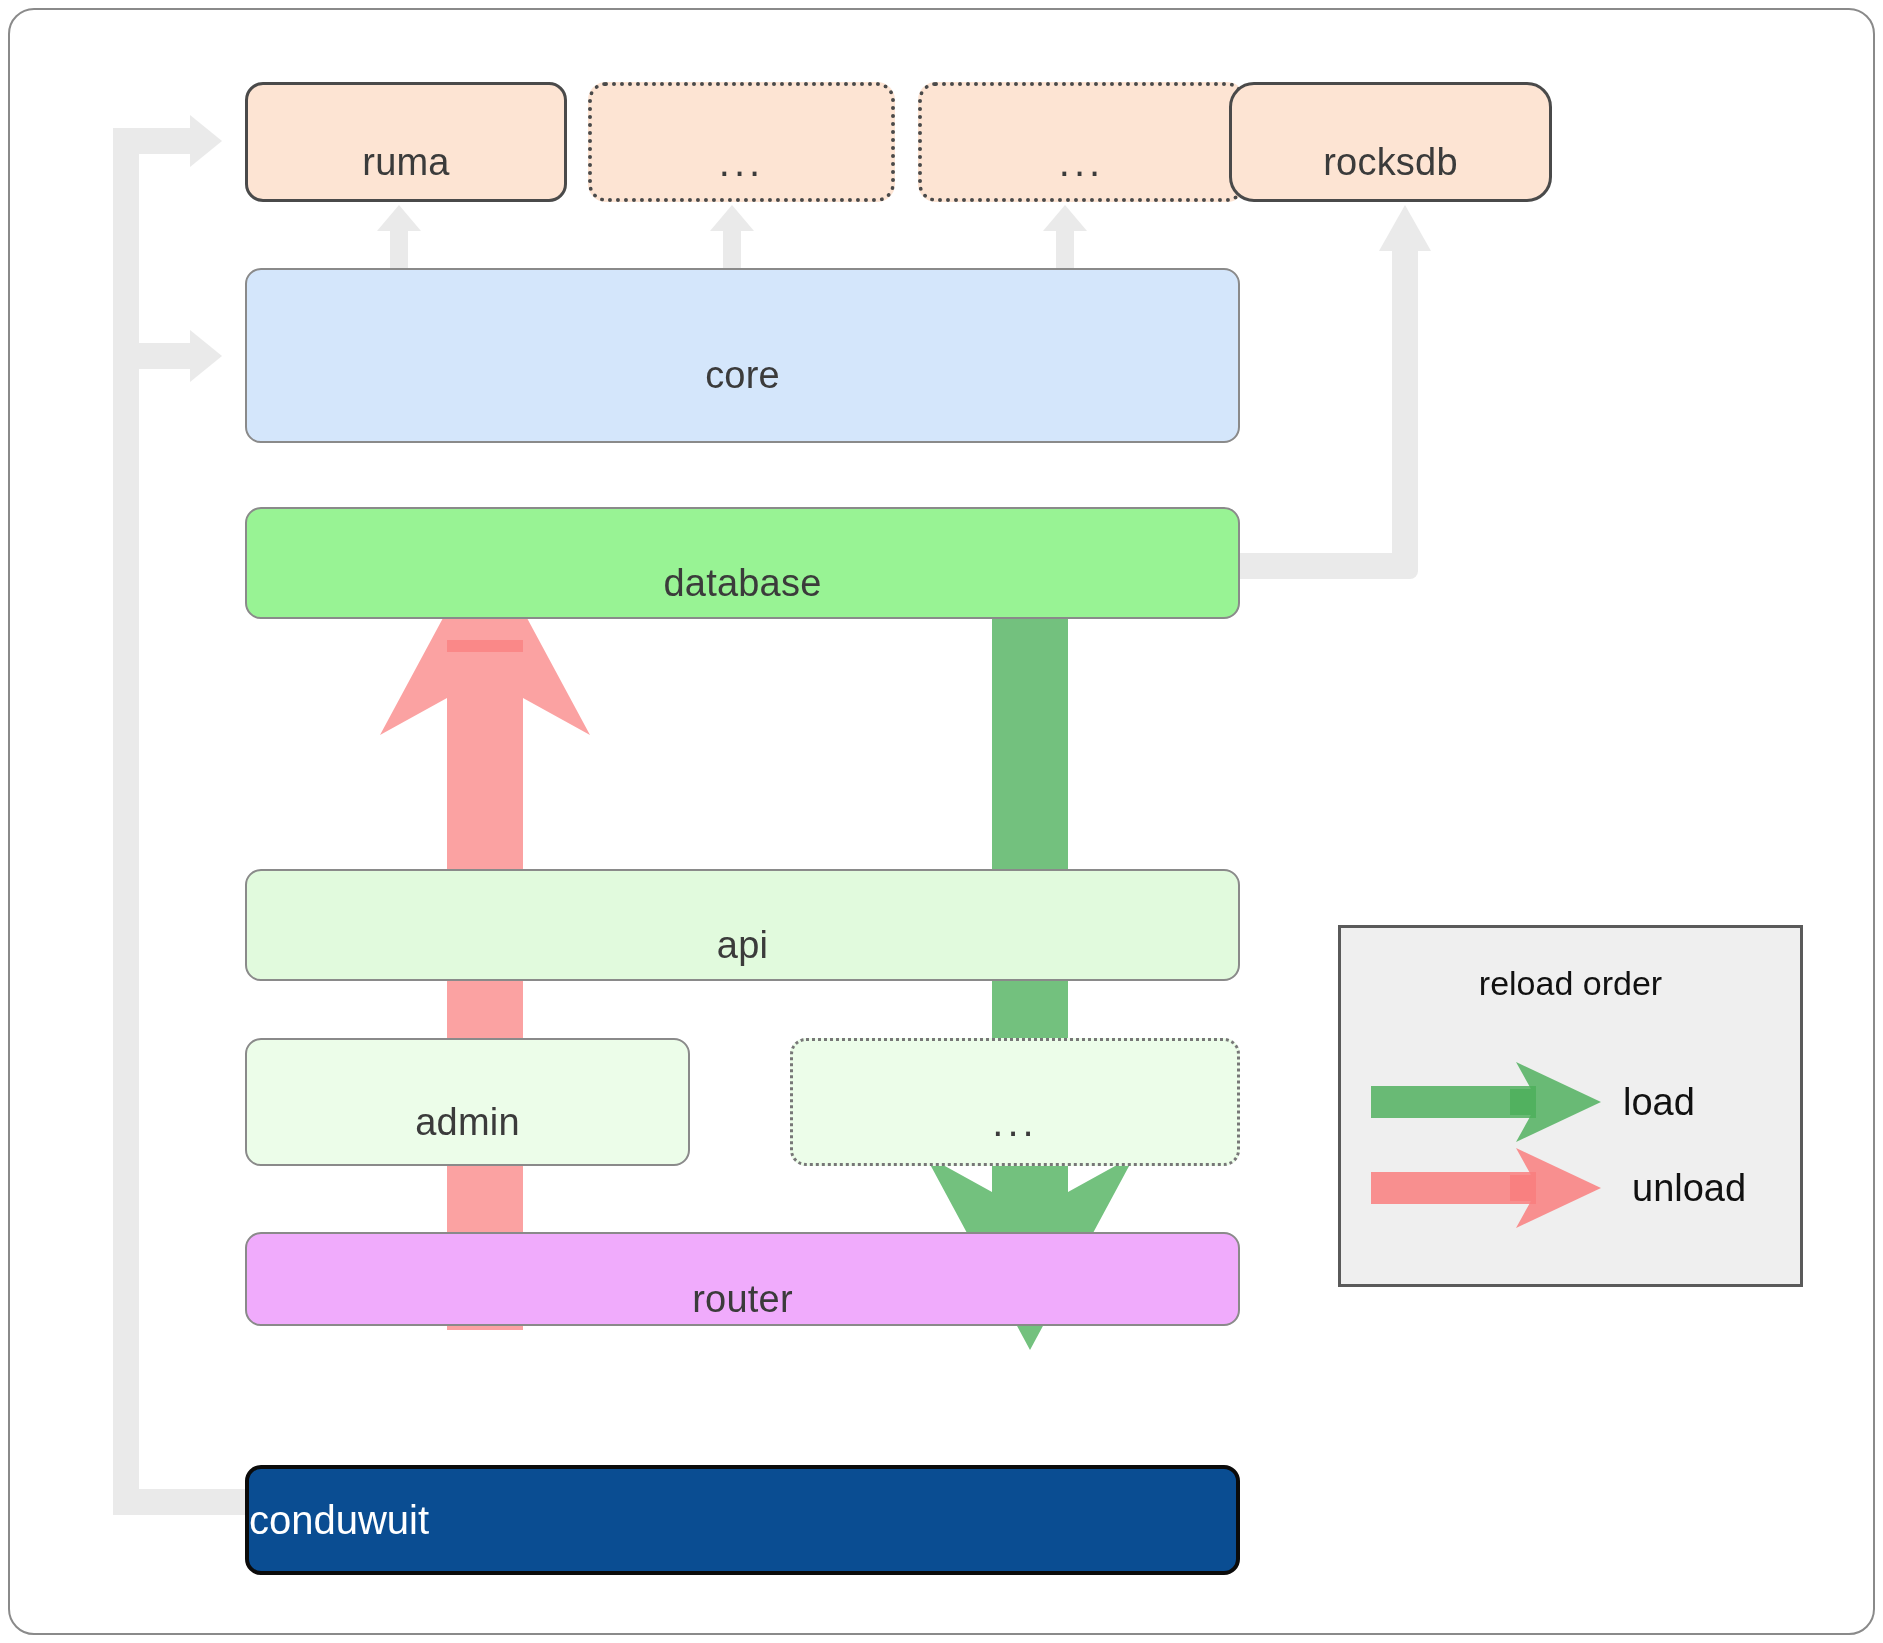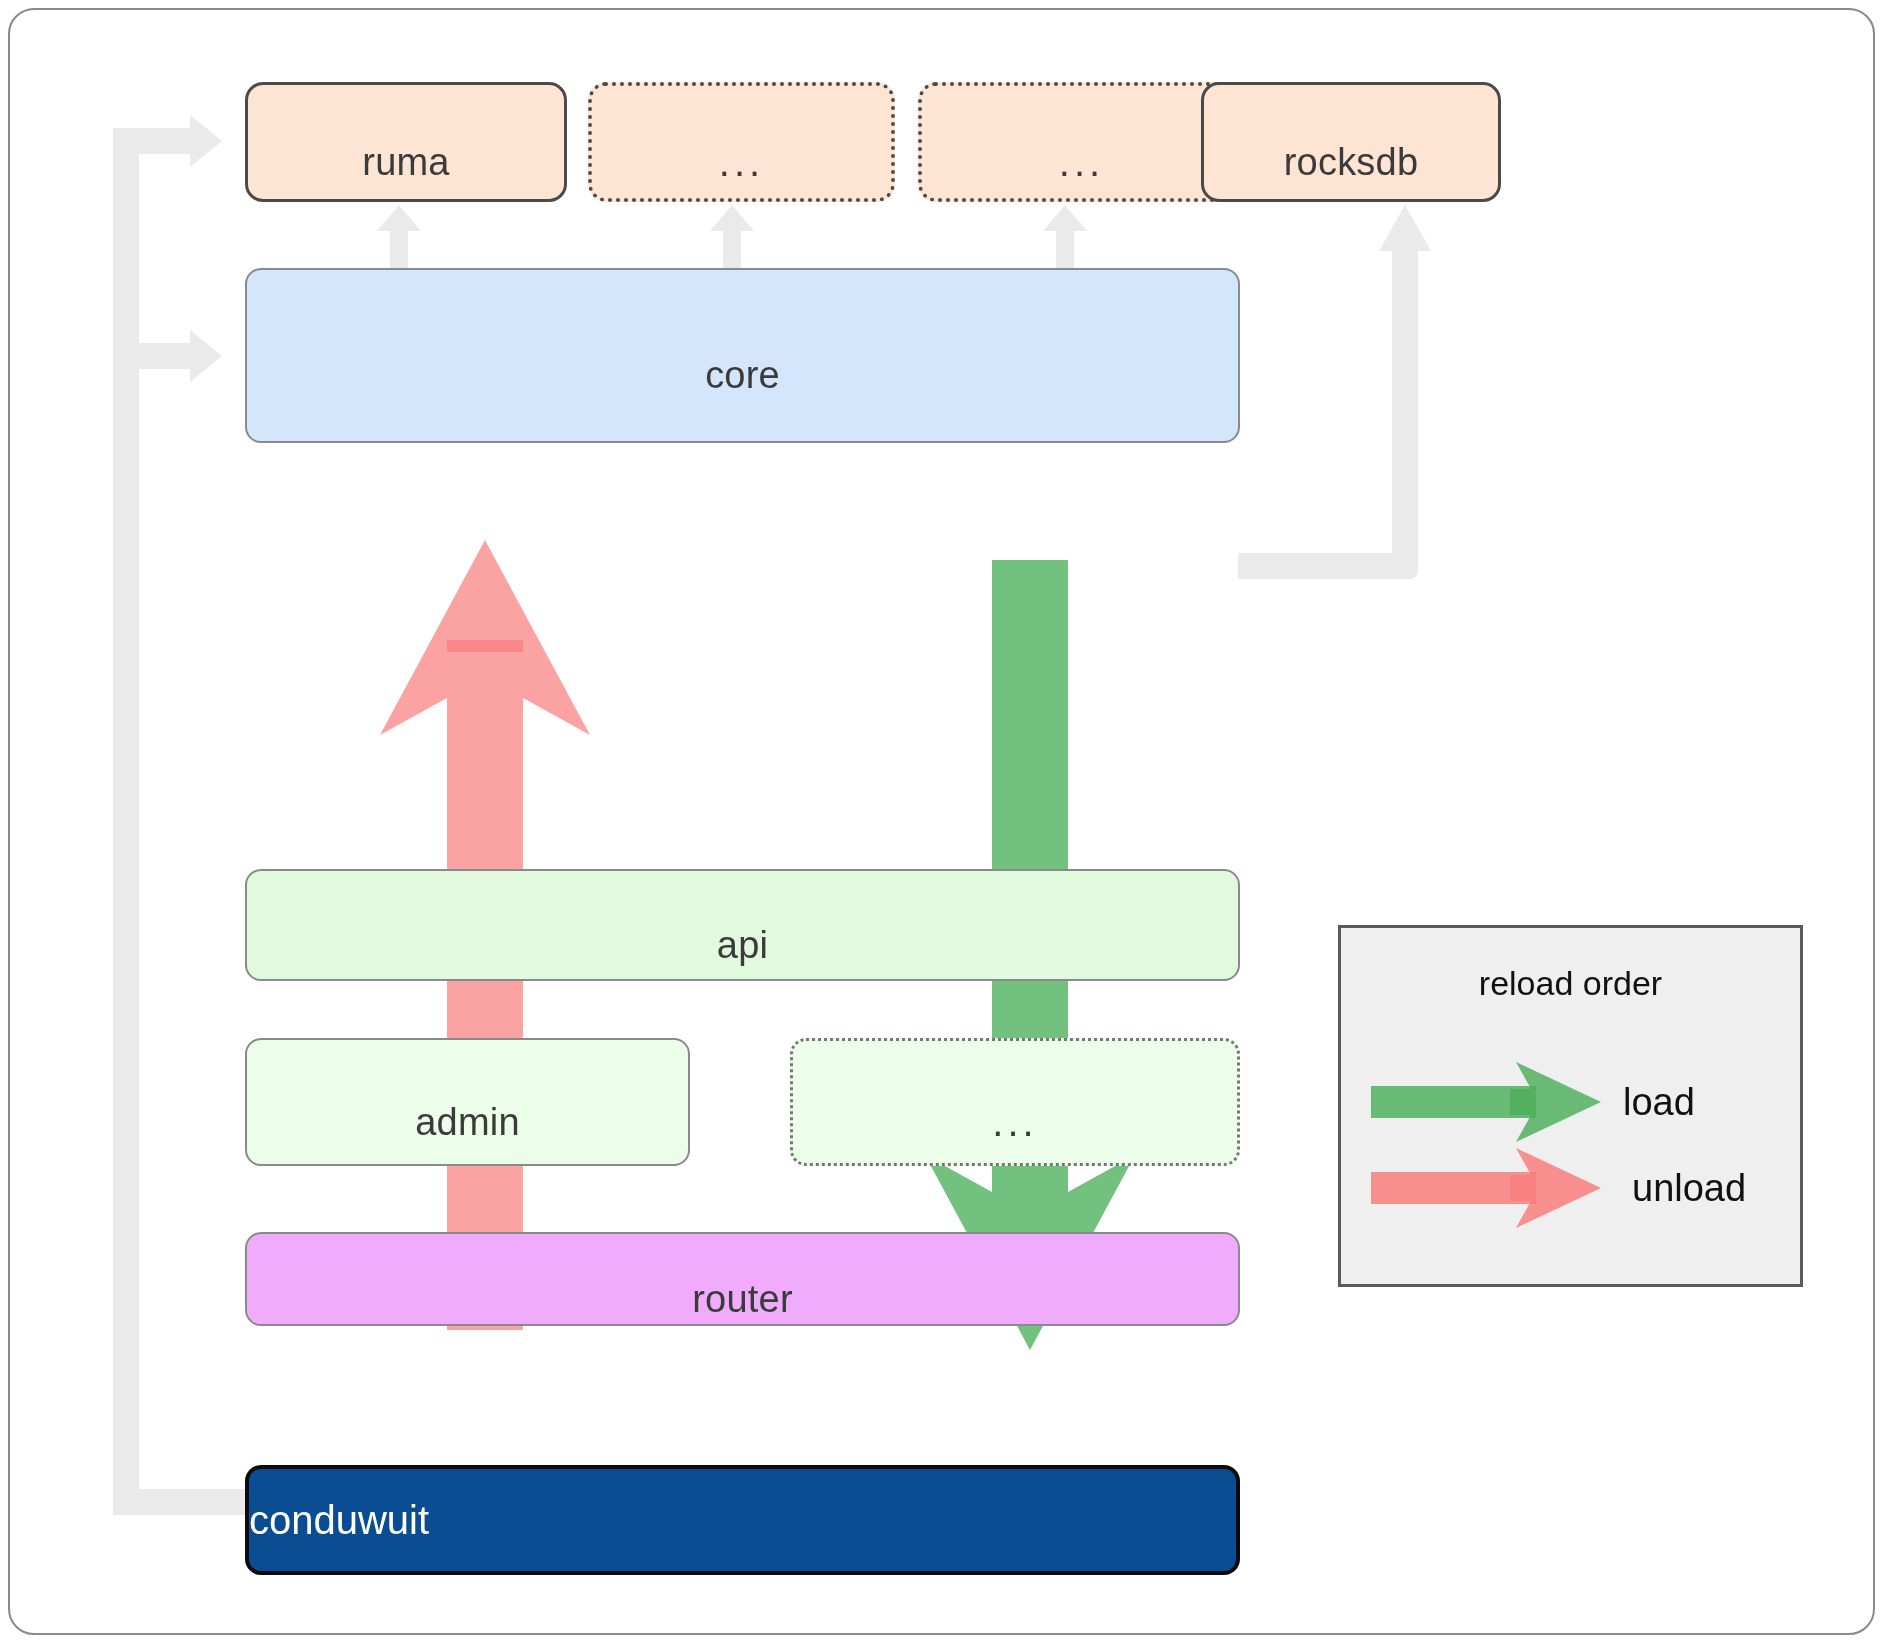--- a/index.html
+++ b/index.html
@@ -178,28 +178,31 @@
   </div>
 
   <div class="node dep dotted" style="left:588px; width:307px;">
     <span class="lbl dots-glyph">...</span>
   </div>
 
   <div class="node dep dotted" style="left:918px; width:327px;">
     <span class="lbl dots-glyph">...</span>
   </div>
 
-  <div class="node dep" style="left:1201px; width:300px;">
+  <div class="node dep" style="left:1229px; width:323px;border-radius:25px;">
     <span class="lbl">rocksdb</span>
   </div>
 
   <div class="node layer core">
     <span class="lbl">core</span>
   </div>
 
+  <div class="node layer database">
+    <span class="lbl">database</span>
+  </div>
 
 
   <div class="node layer api">
     <span class="lbl">api</span>
   </div>
 
   <div class="node layer admin">
     <span class="lbl">admin</span>
   </div>
 

